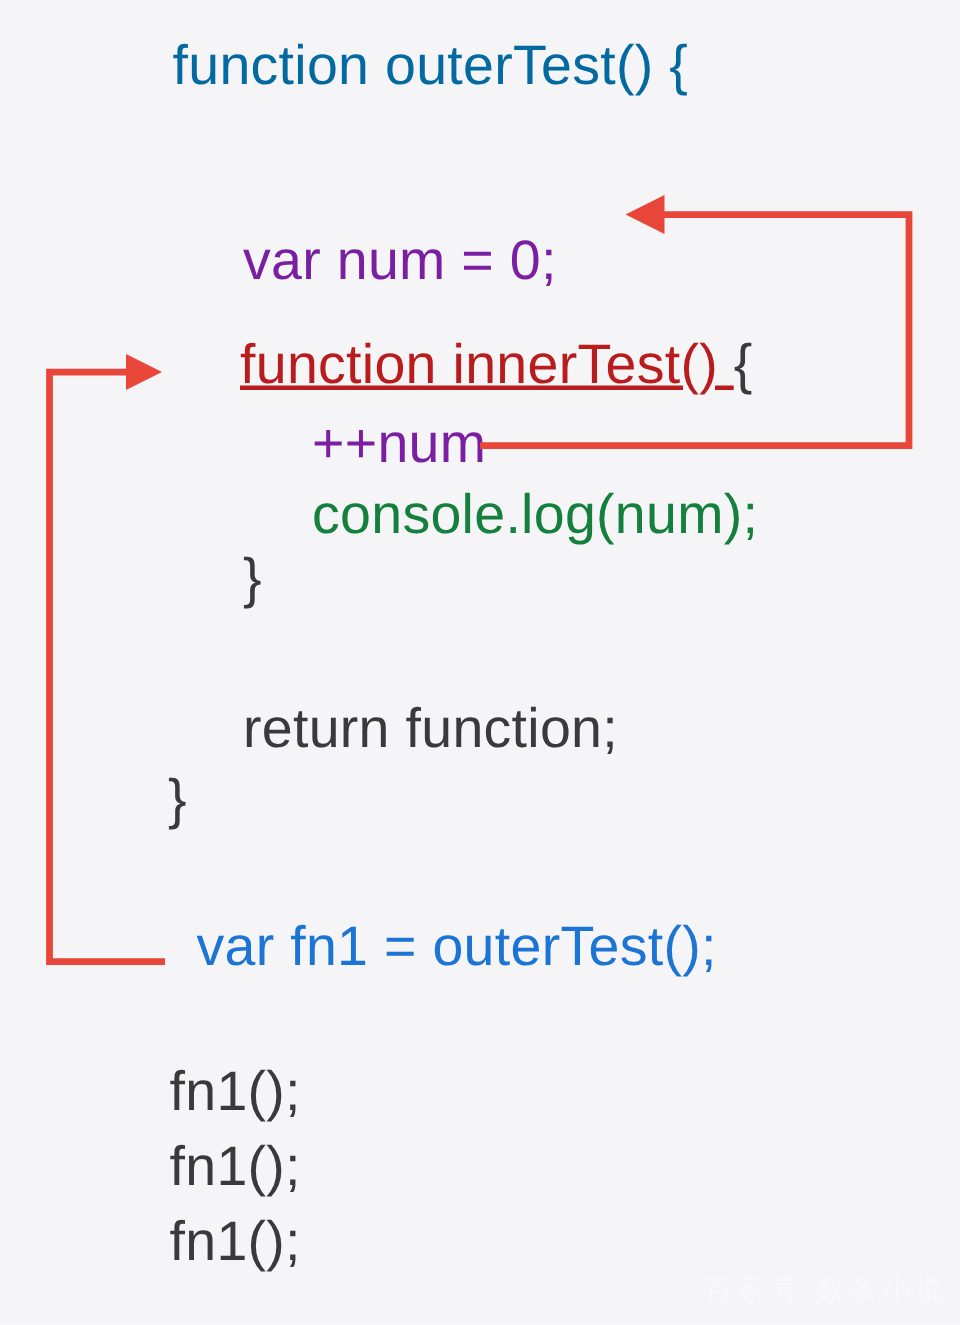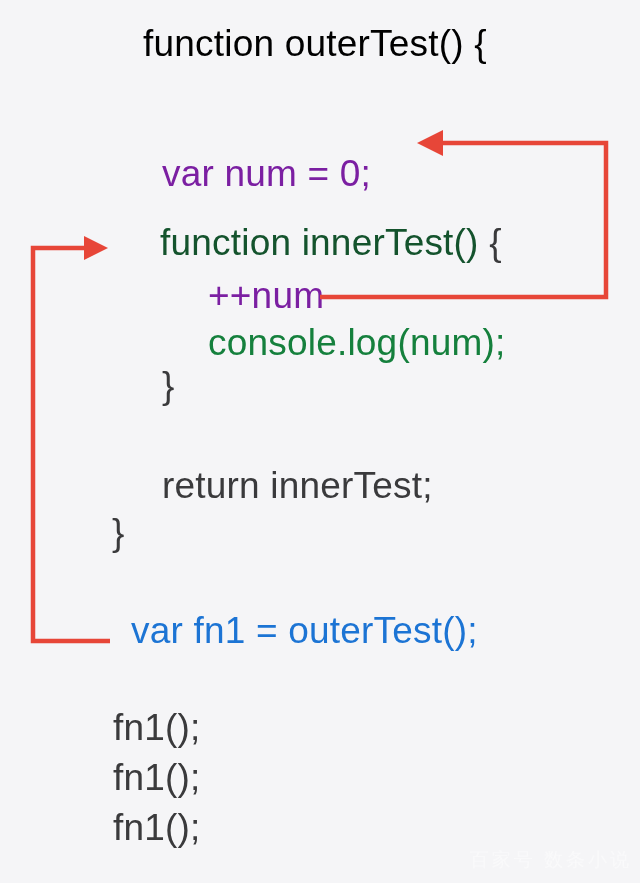--- a/index.html
+++ b/index.html
@@ -54,27 +54,27 @@
     opacity: 0.45;
     white-space: nowrap;
   }
 </style>
 </head>
 <body>
 
 <div id="stage" style="background: rgb(245, 245, 247);">
 
   <div id="code-block">
-      <div class="code-line line-0"><span style="color: #000000; margin-left: 28px;">function outerTest() {</span></div>
+      <div class="code-line line-0"><span style="color: #0369a1;">function outerTest() {</span></div>
       <div class="code-line line-1"><span style="color: rgb(123, 31, 162);">var num = 0;</span></div>
-      <div class="code-line line-2"><span style="color: #14532d;">function innerTest() </span><span style="color: rgb(58, 58, 60);">{</span></div>
+      <div class="code-line line-2"><span style="color: #b91c1c; text-decoration: underline;">function innerTest() </span><span style="color: rgb(58, 58, 60);">{</span></div>
       <div class="code-line line-3"><span style="color: rgb(123, 31, 162); margin-top: 45px;">++num</span></div>
       <div class="code-line line-4"><span style="color: #15803d;">console.log(num);</span></div>
       <div class="code-line line-5"><span style="color: rgb(58, 58, 60);">}</span></div>
-      <div class="code-line line-6"><span style="color: rgb(58, 58, 60);">return innerTest;</span></div>
+      <div class="code-line line-6"><span style="color: rgb(58, 58, 60);">return function;</span></div>
       <div class="code-line line-7"><span style="color: rgb(58, 58, 60);">}</span></div>
       <div class="code-line line-8"><span style="color: rgb(28, 116, 212); margin-left: 16px;">var fn1 = outerTest();</span></div>
       <div class="code-line line-9"><span style="color: rgb(58, 58, 60);">fn1();</span></div>
       <div class="code-line line-10"><span style="color: rgb(58, 58, 60);">fn1();</span></div>
       <div class="code-line line-11"><span style="color: rgb(58, 58, 60);">fn1();</span></div>
     </div>
 
   <svg id="arrow-layer" viewBox="0 0 640 883" xmlns="http://www.w3.org/2000/svg">
 
     <g>

